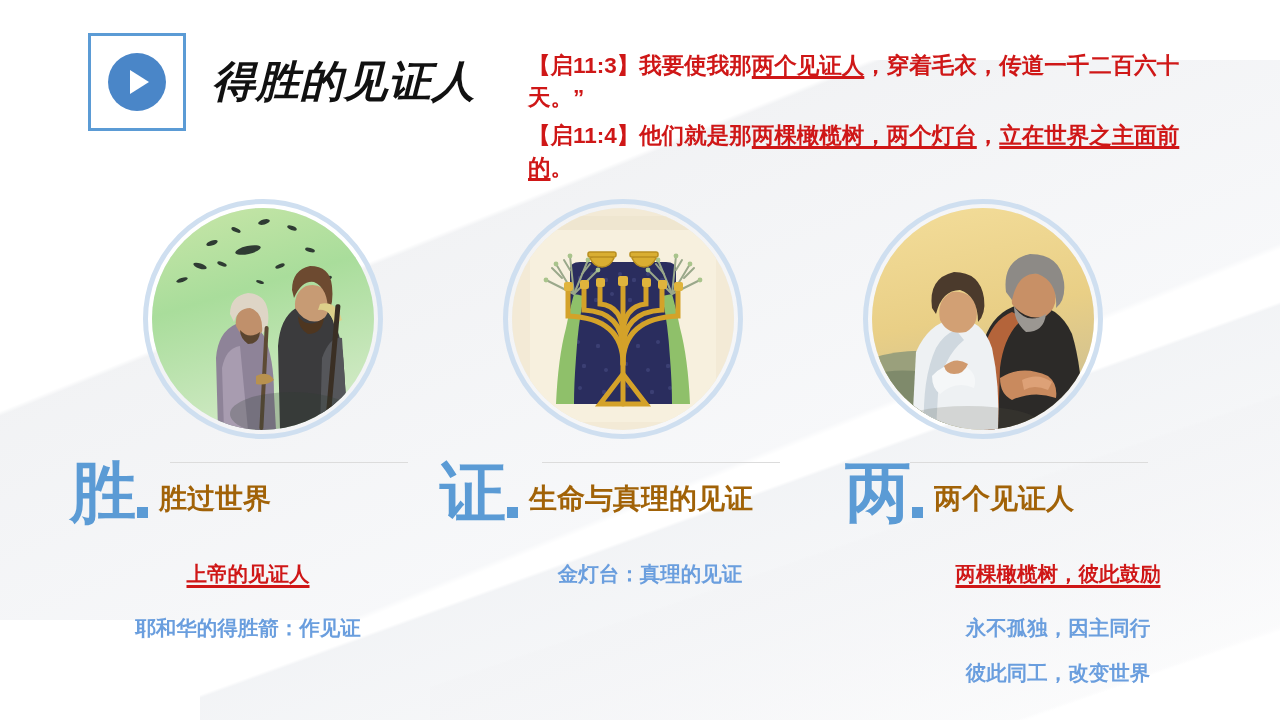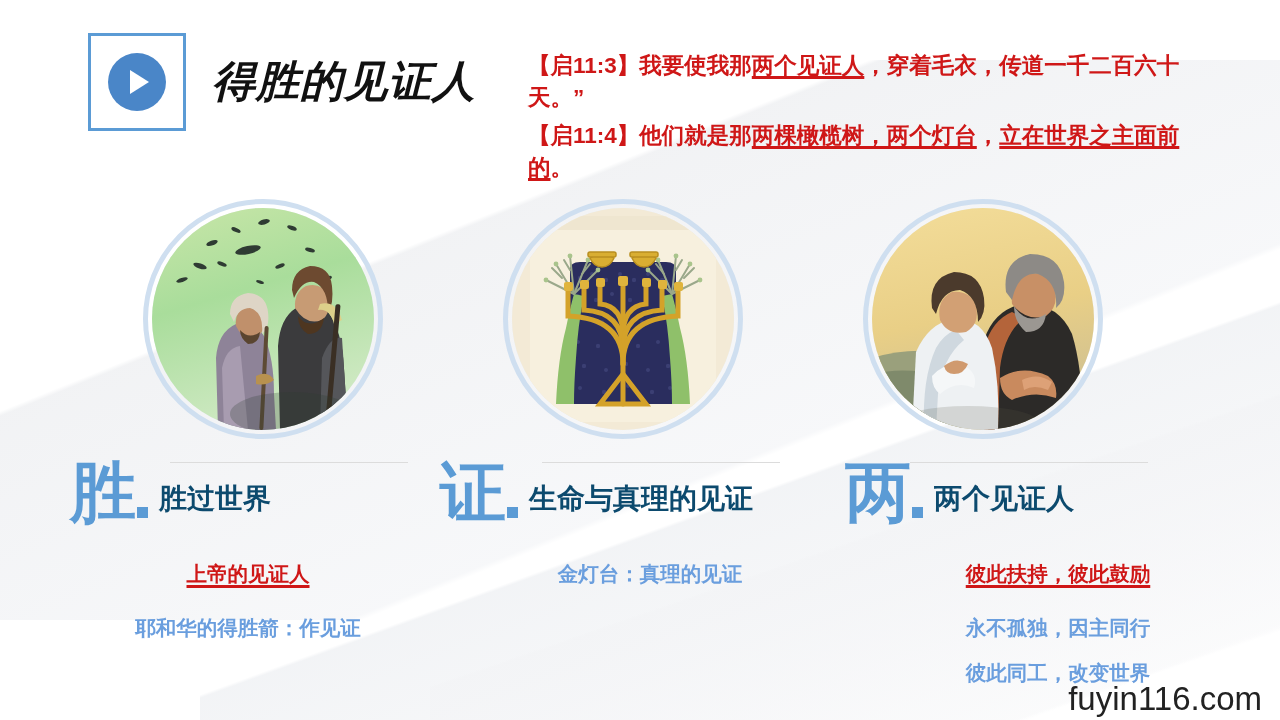--- a/index.html
+++ b/index.html
@@ -220,21 +220,21 @@
     display: inline-block;
     width: 11px;
     height: 11px;
     background: #5b9bd5;
     margin: 0 2px 6px 3px;
     vertical-align: bottom;
   }
   .head-sub {
     font-size: 28px;
     font-weight: bold;
-    color: #0c4a6e;
+    color: #a16207;
     margin-left: 9px;
     padding-bottom: 6px;
     white-space: nowrap;
   }
 
   
   .col-text {
     position: absolute;
     top: 560px;
     width: 340px;
@@ -515,20 +515,19 @@
   </div>
 
   <div class="col-text ct-1">
     <p class="col-title">上帝的见证人</p>
     <p class="col-line">耶和华的得胜箭：作见证</p>
   </div>
   <div class="col-text ct-2">
     <p class="col-line">金灯台：真理的见证</p>
   </div>
   <div class="col-text ct-3">
-    <p class="col-title">彼此扶持，彼此鼓励</p>
+    <p class="col-title">两棵橄榄树，彼此鼓励</p>
     <p class="col-line">永不孤独，因主同行</p>
     <p class="col-line">彼此同工，改变世界</p>
   </div>
 
-  <div id="watermark">fuyin116.com</div>
 
 </div>
 
 </body></html>

